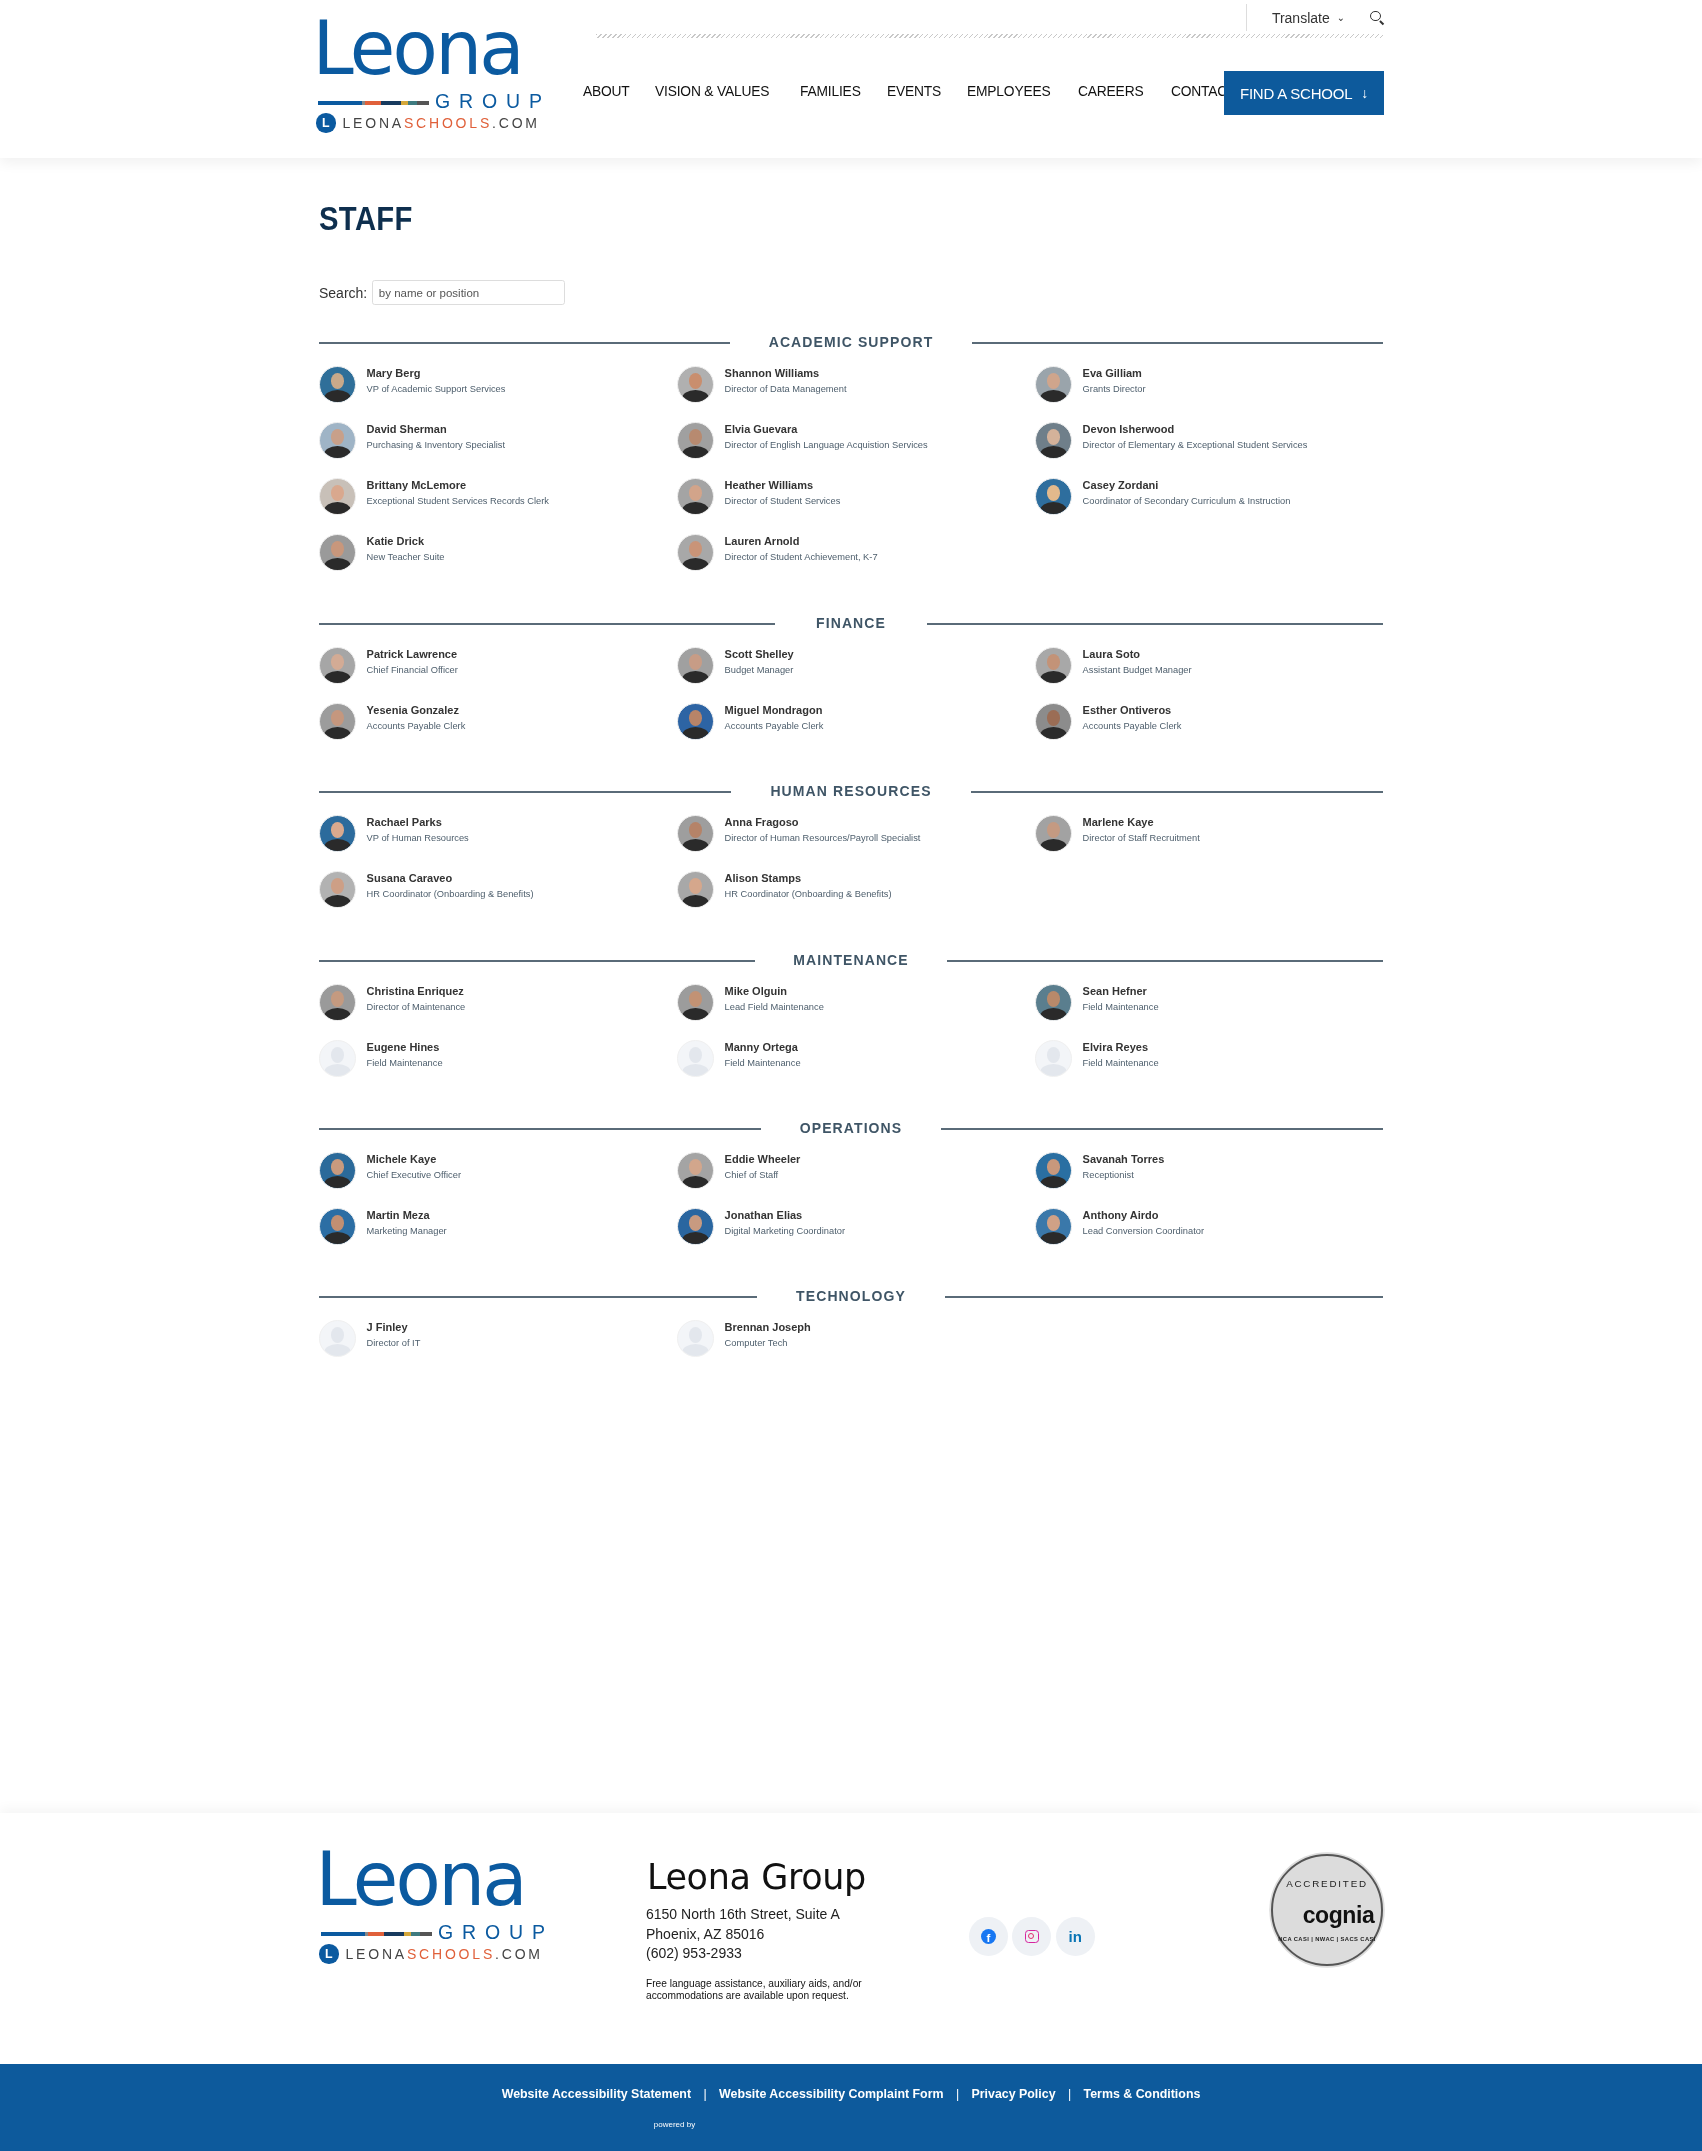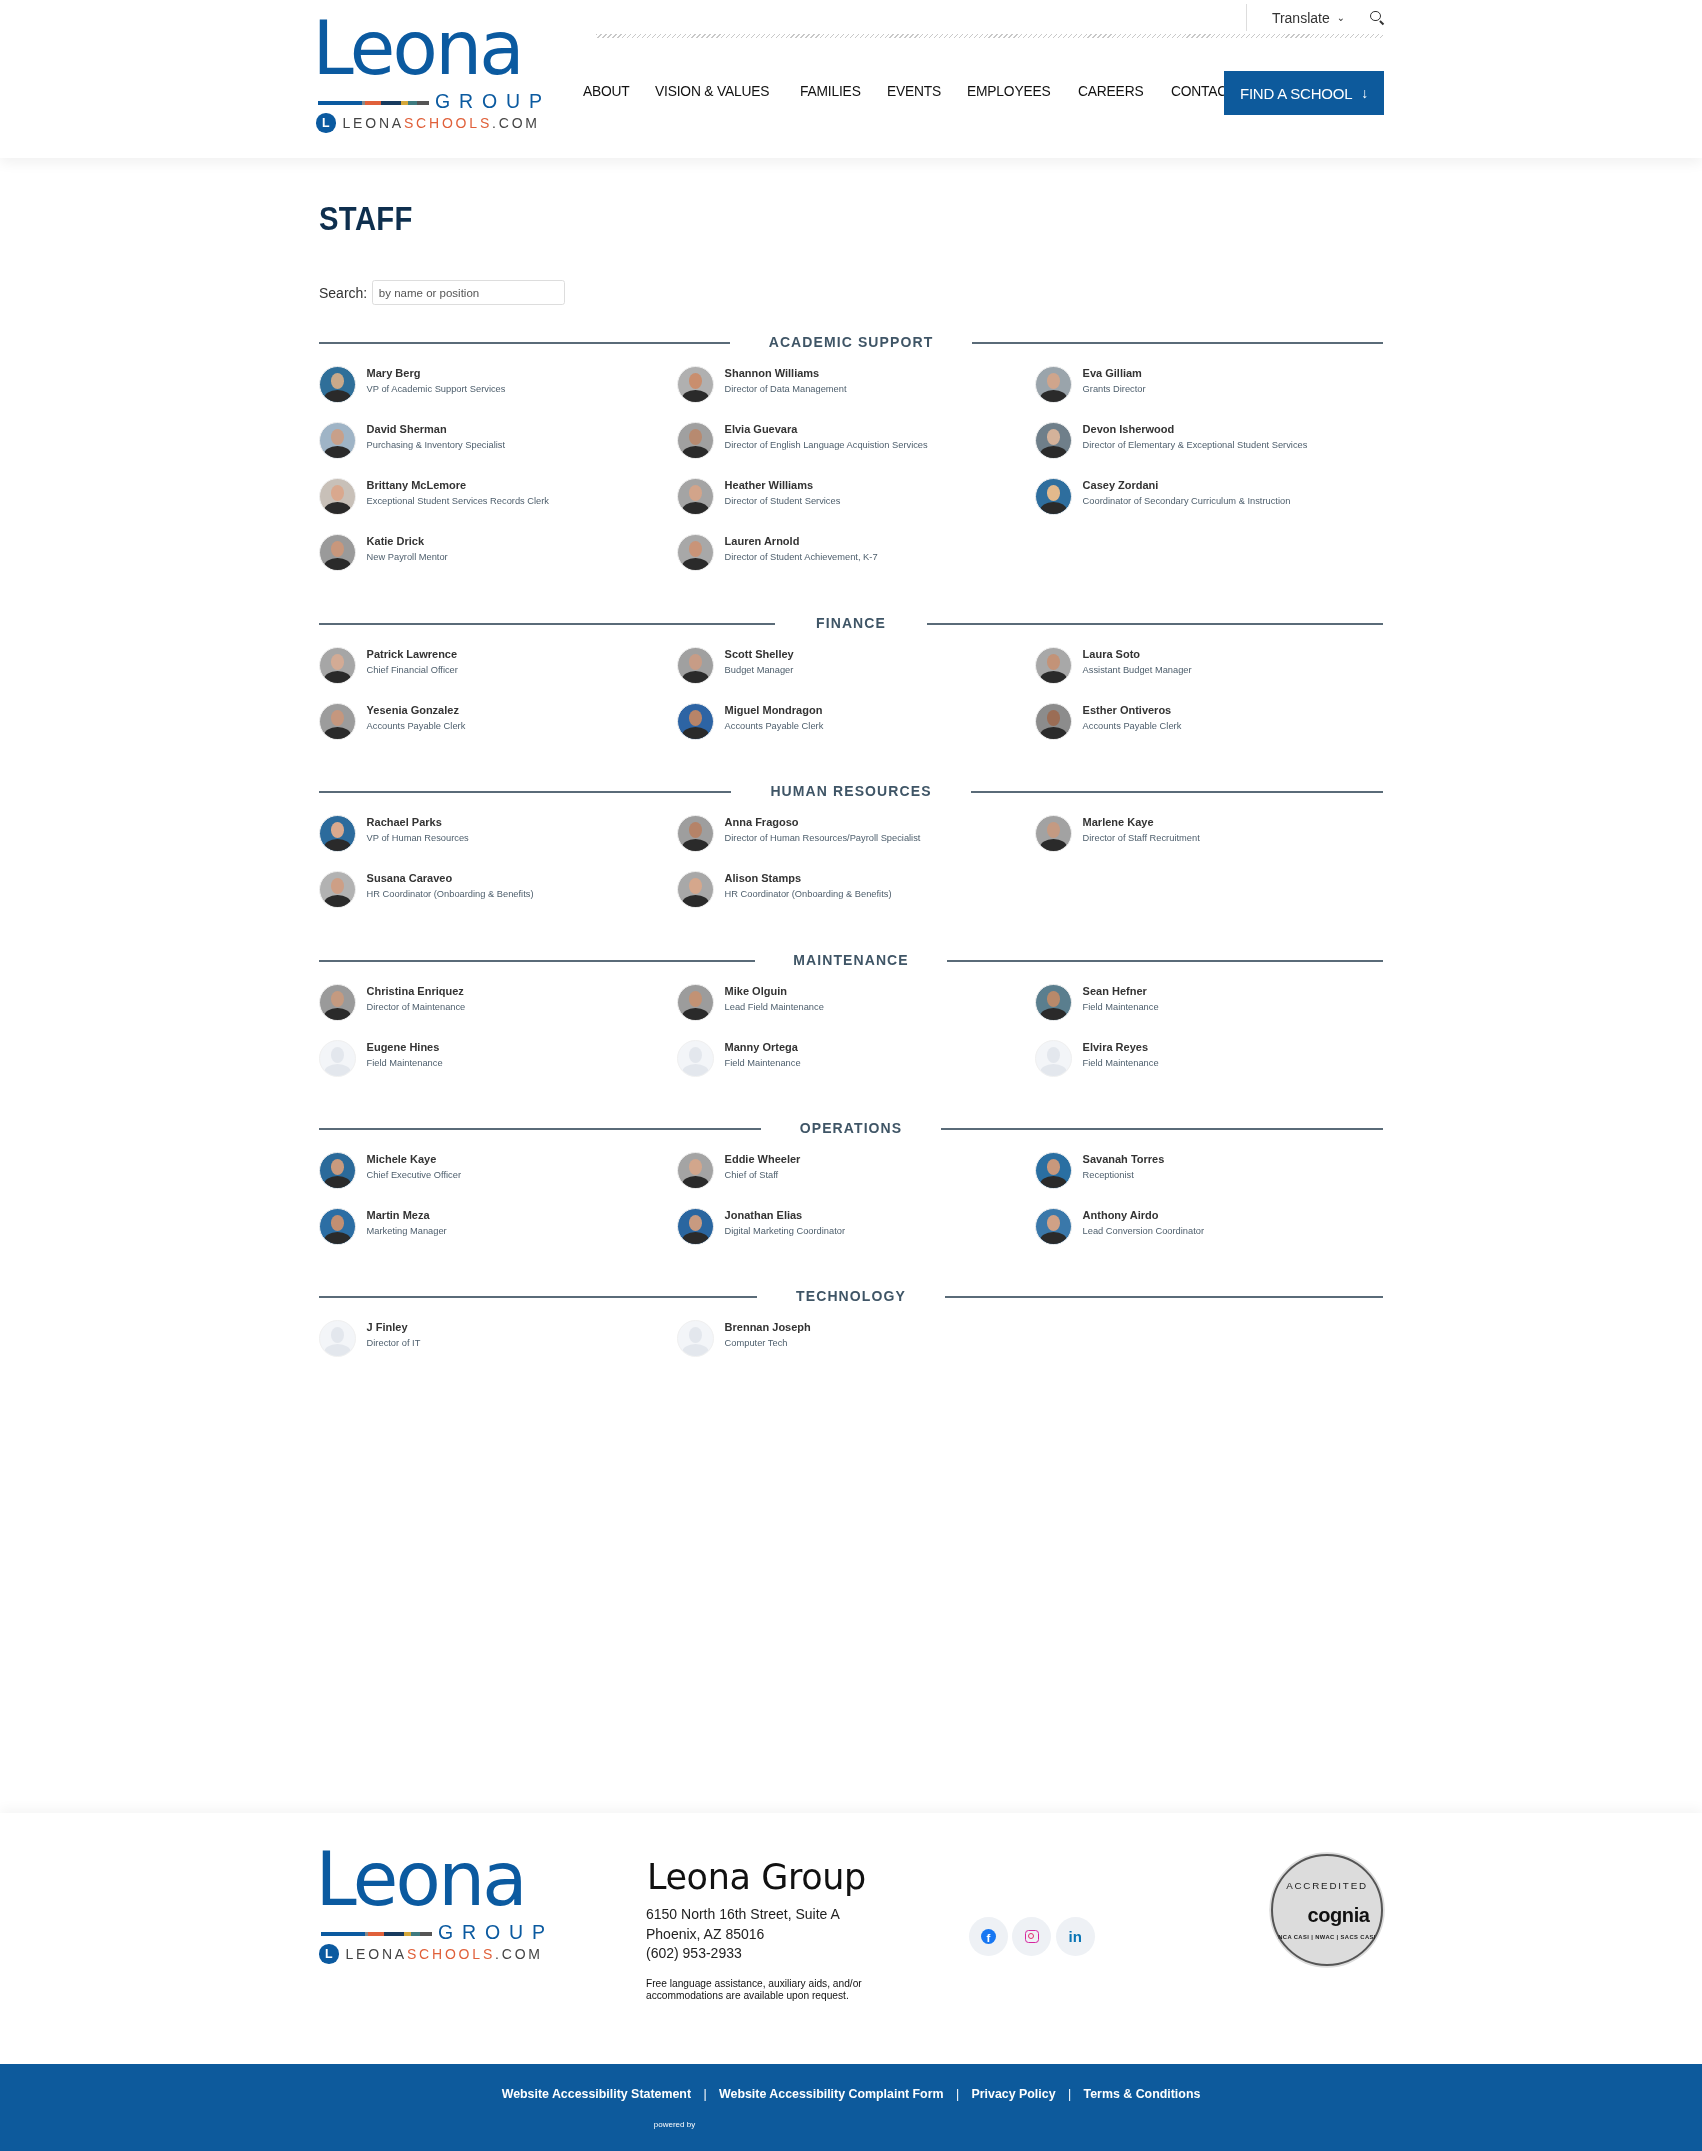--- a/index.html
+++ b/index.html
@@ -64,21 +64,21 @@
   .f-addr { position: absolute; left: 646px; top: 92px; font-size: 14px; color: #222; line-height: 19.5px; }
   .f-note { position: absolute; left: 646px; top: 165px; width: 222px; font-size: 10.2px; color: #111; line-height: 12.4px; }
   .social { position: absolute; left: 969px; top: 104px; display: flex; gap: 4.4px; }
   .social .s { width: 39px; height: 39px; border-radius: 50%; background: #eef1f5; display: flex; align-items: center; justify-content: center; cursor: pointer; }
   .fb { width: 15px; height: 15px; border-radius: 50%; background: #1877f2; color: #fff; font-weight: bold; font-size: 11.5px; display: flex; align-items: flex-end; justify-content: center; line-height: 1; overflow: hidden; }
   .ig { width: 13.3px; height: 13.3px; border-radius: 3.5px; border: 1.8px solid #d6249f; position: relative; background: transparent; }
   .ig::before { content: ""; position: absolute; left: 1.8px; top: 1.8px; width: 4.4px; height: 4.4px; border: 1.8px solid #e1306c; border-radius: 50%; }
   .li { font-weight: bold; font-size: 15px; color: #0a75b5; }
   .cognia { position: absolute; left: 1271px; top: 41px; width: 112px; height: 112px; border-radius: 50%; background: #dcdcdc; border: 2.7px solid #555; box-shadow: 0 0 0 1.8px #ddd; display: flex; flex-direction: column; align-items: center; justify-content: center; }
   .cognia .acc { font-size: 9.8px; letter-spacing: 1.8px; color: #222; margin-bottom: 13px; }
-  .cognia .brand { font-size: 20px; font-weight: bold; color: #111; letter-spacing: -0.4px; margin-left: 23px; }
+  .cognia .brand { font-size: 23px; font-weight: bold; color: #111; letter-spacing: -0.4px; margin-left: 23px; }
   .cognia .sub { font-size: 5.8px; letter-spacing: 0.4px; color: #222; margin-top: 7px; font-weight: bold; }
 
   .bottom-bar { position: absolute; left: 0; top: 2064px; width: 1702px; height: 88px; background: #0d5a9c; color: #fff; }
   .links { position: absolute; left: 0; top: 23px; width: 1702px; text-align: center; font-size: 12.4px; }
   .links a { color: #fff; text-decoration: none; font-weight: bold; cursor: pointer; }
   .links .sep { margin: 0 12.4px; font-weight: normal; }
   .powered { position: absolute; left: 0; top: 57px; width: 1349px; text-align: center; font-size: 8px; line-height: 8.9px; }
   .powered .en { font-size: 9.8px; font-weight: bold; letter-spacing: 1.3px; }
 </style>
 </head>
@@ -234,21 +234,21 @@
               <div class="ptitle">Coordinator of Secondary Curriculum &amp; Instruction</div>
             </div>
           </div>
           <div class="person">
             <div class="avatar" style="background: rgb(154, 154, 154);">
               <span class="head" style="background: rgb(200, 151, 124);"></span>
               <span class="body" style="background: rgb(42, 42, 42);"></span>
             </div>
             <div class="pinfo">
               <div class="pname">Katie Drick</div>
-              <div class="ptitle">New Payroll Mentor</div>
+              <div class="ptitle">New Teacher Suite</div>
             </div>
           </div>
           <div class="person">
             <div class="avatar" style="background: rgb(168, 168, 168);">
               <span class="head" style="background: rgb(201, 148, 120);"></span>
               <span class="body" style="background: rgb(42, 42, 42);"></span>
             </div>
             <div class="pinfo">
               <div class="pname">Lauren Arnold</div>
               <div class="ptitle">Director of Student Achievement, K-7</div>

